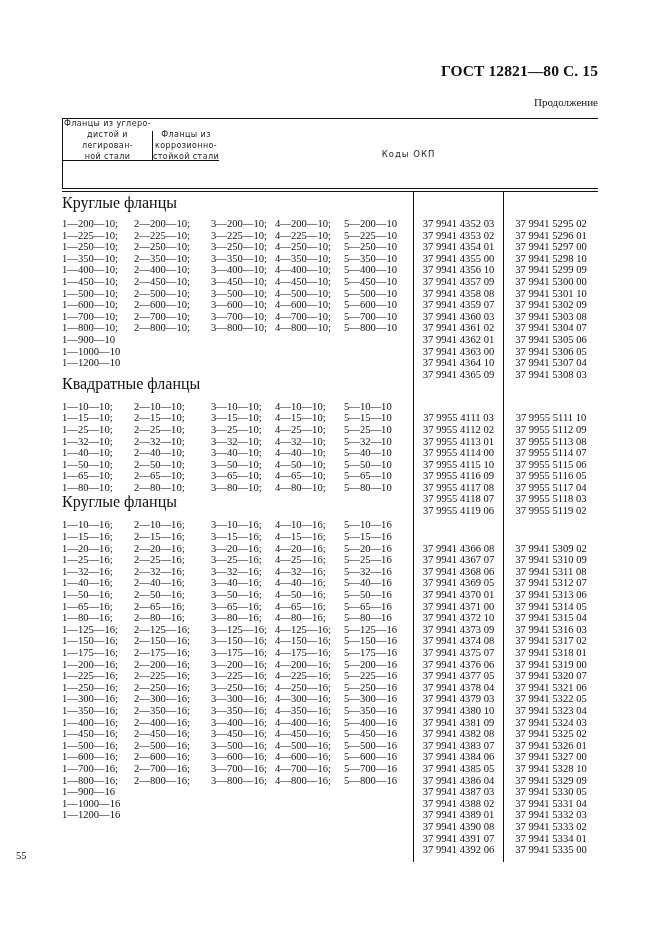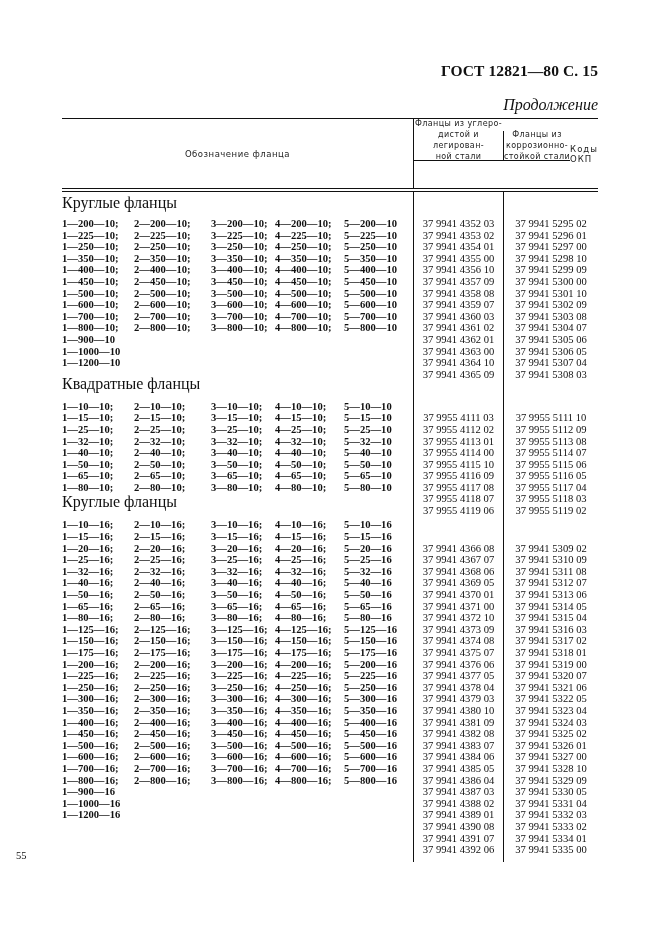--- a/index.html
+++ b/index.html
@@ -1,19 +1,19 @@
 <!DOCTYPE html>
 <html><head>
 <meta charset="utf-8">
 <style>
   html, body { margin: 0; padding: 0; background: #ffffff; }
   body { width: 661px; height: 936px; position: relative; overflow: hidden;
          font-family: "Liberation Serif", serif; color: #111; }
   .hdr { position: absolute; top: 62px; right: 63px; font-size: 15.5px; font-weight: bold; letter-spacing: 0.1px; }
-  .cont { position: absolute; top: 96px; right: 63px; font-size: 16px; font-style: italic; }
+  .cont { position: absolute; top: 96px; right: 63px; font-size: 11px; }
   .tbl { position: absolute; left: 62px; top: 118px; width: 536px; }
   .tbl-top { border-top: 1.2px solid #111; }
   .head { display: flex; height: 69px; }
   .head-desig { width: 351px; display: flex; align-items: center; justify-content: center;
                 font-family: "DejaVu Sans", sans-serif; font-size: 8.5px; letter-spacing: 0.5px; color: #222; }
   .head-right { flex: 1; border-left: 1px solid #111; display: flex; flex-direction: row; }
   .head-cols { display: flex; height: 41px; border-bottom: 1px solid #111; }
   .head-col { display: flex; align-items: center; justify-content: center; text-align: center;
               font-family: "DejaVu Sans", sans-serif; font-size: 8px; line-height: 11px; letter-spacing: 0.4px; color: #222; }
   .head-col1 { width: 89px; }
@@ -22,39 +22,38 @@
                 font-family: "DejaVu Sans", sans-serif; font-size: 8.5px; letter-spacing: 1px; color: #222; }
   .dbl { border-top: 1px solid #111; height: 2px; border-bottom: 1.4px solid #111; }
   .body { display: flex; }
   .bleft { width: 351px; }
   .bmid { width: 89px; border-left: 1px solid #111; }
   .bright { flex: 1; border-left: 1px solid #111; }
   .sect-title { height: 20px; line-height: 18px; text-align: left; font-size: 16px; }
   .sect-title.first { line-height: 22px; height: 26px; }
   .gap { height: 6px; }
   .row { height: 11.6px; line-height: 11.6px; font-size: 10.6px; white-space: nowrap; }
-  .row.l { display: flex; font-weight: bold; }
+  .row.l { display: flex; }
   .c1 { width: 72px; padding-left: 0px; }
   .c2 { width: 77px; }
   .c3 { width: 64px; }
   .c4 { width: 69px; }
   .c5 { width: 60px; }
   .code { text-align: center; }
   .pageno { position: absolute; top: 850px; left: 16px; width: 661px; text-align: left; font-size: 10.5px; }
 </style>
 </head>
 <body>
 
 <div class="hdr">ГОСТ 12821—80 С. 15</div>
 <div class="cont">Продолжение</div>
 
 <div class="tbl">
   <div class="tbl-top"></div>
   <div class="head">
-    <div class="head-desig">Обозначение фланца</div>
     <div class="head-right">
       <div class="head-cols">
         <div class="head-col head-col1">
           <div>
             <div>Фланцы из углеро-</div>
             <div>дистой и легирован-</div>
             <div>ной стали</div>
           </div>
         </div>
         <div class="head-col head-col2">

